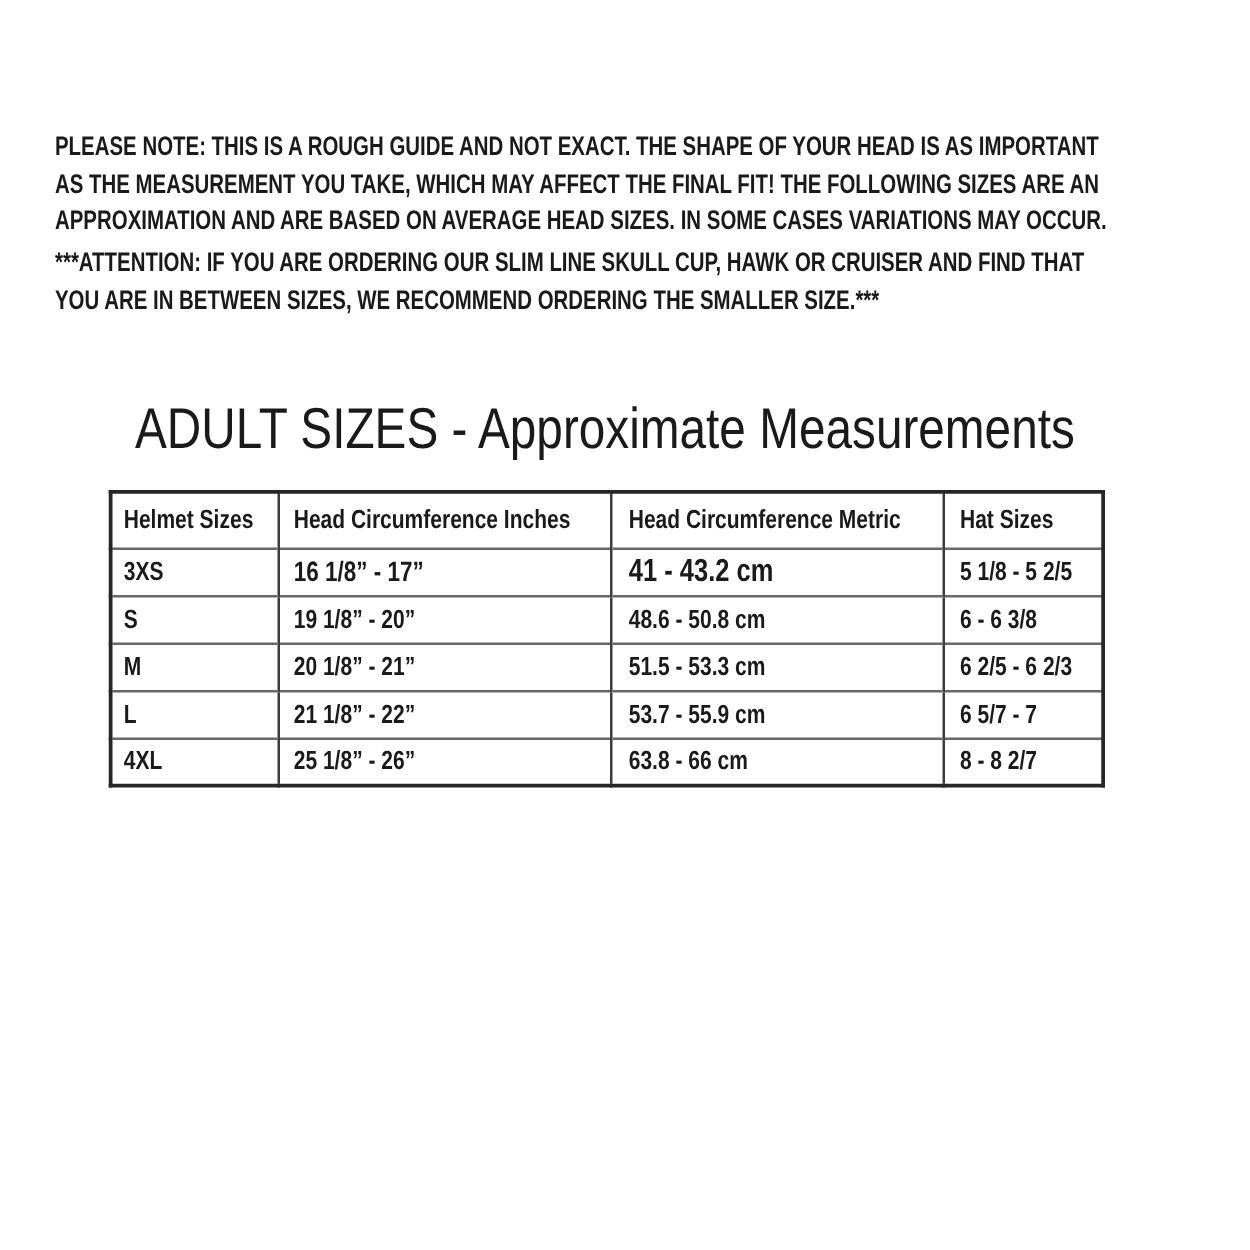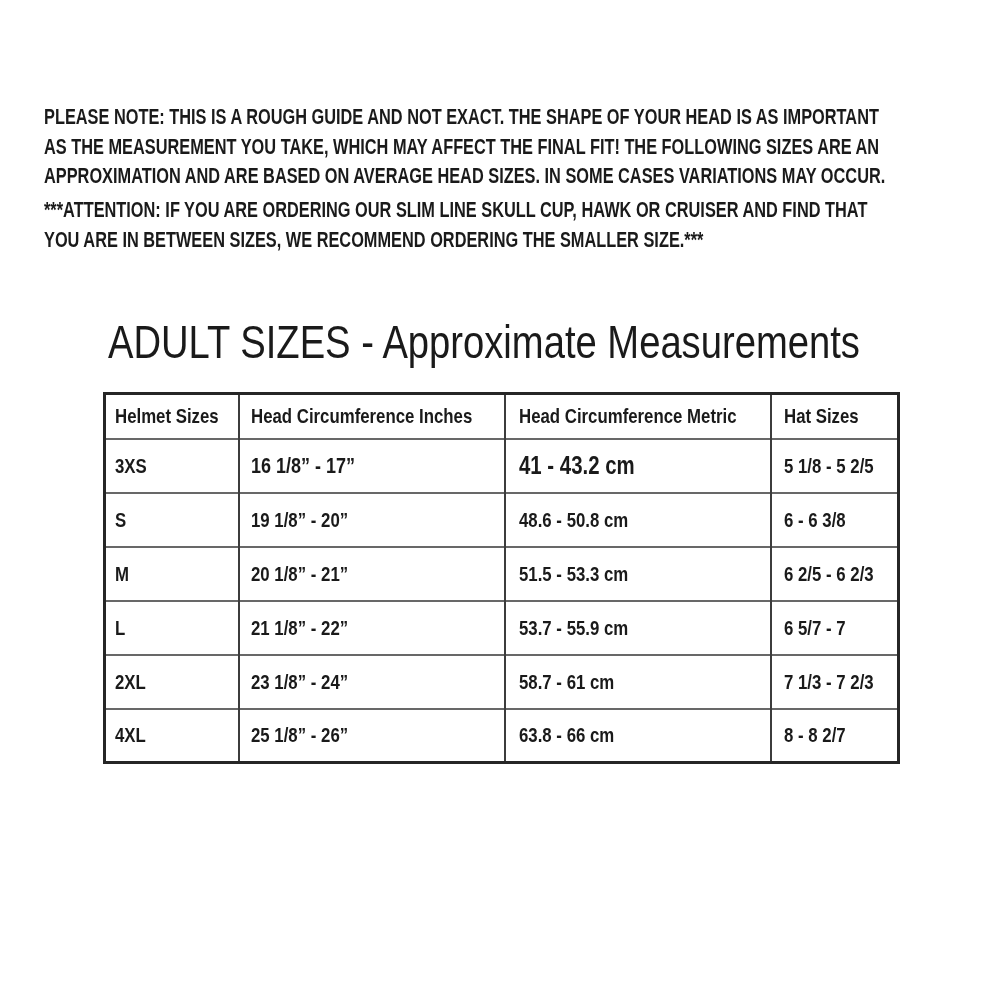--- a/index.html
+++ b/index.html
@@ -44,37 +44,37 @@
   .title .cndt {
     display: inline-block;
     white-space: nowrap;
     transform: scaleX(0.83);
     transform-origin: 0 50%;
   }
 
   
   .size-table {
     position: absolute;
-    left: 103px;
+    left: 87px;
     top: 392px;
     width: 794px;
     table-layout: fixed;
     border-collapse: collapse;
     border: 3px solid var(--border_outer, #262626);
   }
   .size-table th, .size-table td {
     border-left: 2px solid var(--border_v, #3c3c3c);
     border-top: 2px solid var(--border_h, #686868);
     vertical-align: middle;
     text-align: left;
     padding: 0;
     overflow: hidden;
   }
   .size-table thead tr { height: 45px; }
-  .size-table tbody tr { height: 54px; text-decoration: underline; }
+  .size-table tbody tr { height: 38px; text-decoration: underline; }
   .c1 { padding-left: 9px  !important; }
   .c2 { padding-left: 11px !important; }
   .c3 { padding-left: 13px !important; }
   .c4 { padding-left: 12px !important; }
 
   .cnd {
     display: inline-block;
     white-space: nowrap;
     transform: scaleX(0.8);
     transform-origin: 0 50%;
@@ -139,26 +139,20 @@
         <td class="c3"><span class="cnd">51.5 - 53.3 cm</span></td>
         <td class="c4"><span class="cnd">6 2/5 - 6 2/3</span></td>
       </tr>
       <tr>
         <td class="c1"><span class="cnd">L</span></td>
         <td class="c2"><span class="cnd">21 1/8” - 22”</span></td>
         <td class="c3"><span class="cnd">53.7 - 55.9 cm</span></td>
         <td class="c4"><span class="cnd">6 5/7 - 7</span></td>
       </tr>
       <tr>
-        <td class="c1"><span class="cnd">2XL</span></td>
-        <td class="c2"><span class="cnd">23 1/8” - 24”</span></td>
-        <td class="c3"><span class="cnd">58.7 - 61 cm</span></td>
-        <td class="c4"><span class="cnd">7 1/3 - 7 2/3</span></td>
-      </tr>
-      <tr>
         <td class="c1"><span class="cnd">4XL</span></td>
         <td class="c2"><span class="cnd">25 1/8” - 26”</span></td>
         <td class="c3"><span class="cnd">63.8 - 66 cm</span></td>
         <td class="c4"><span class="cnd">8 - 8 2/7</span></td>
       </tr>
     </tbody>
   </table>
 
 </div>
 

